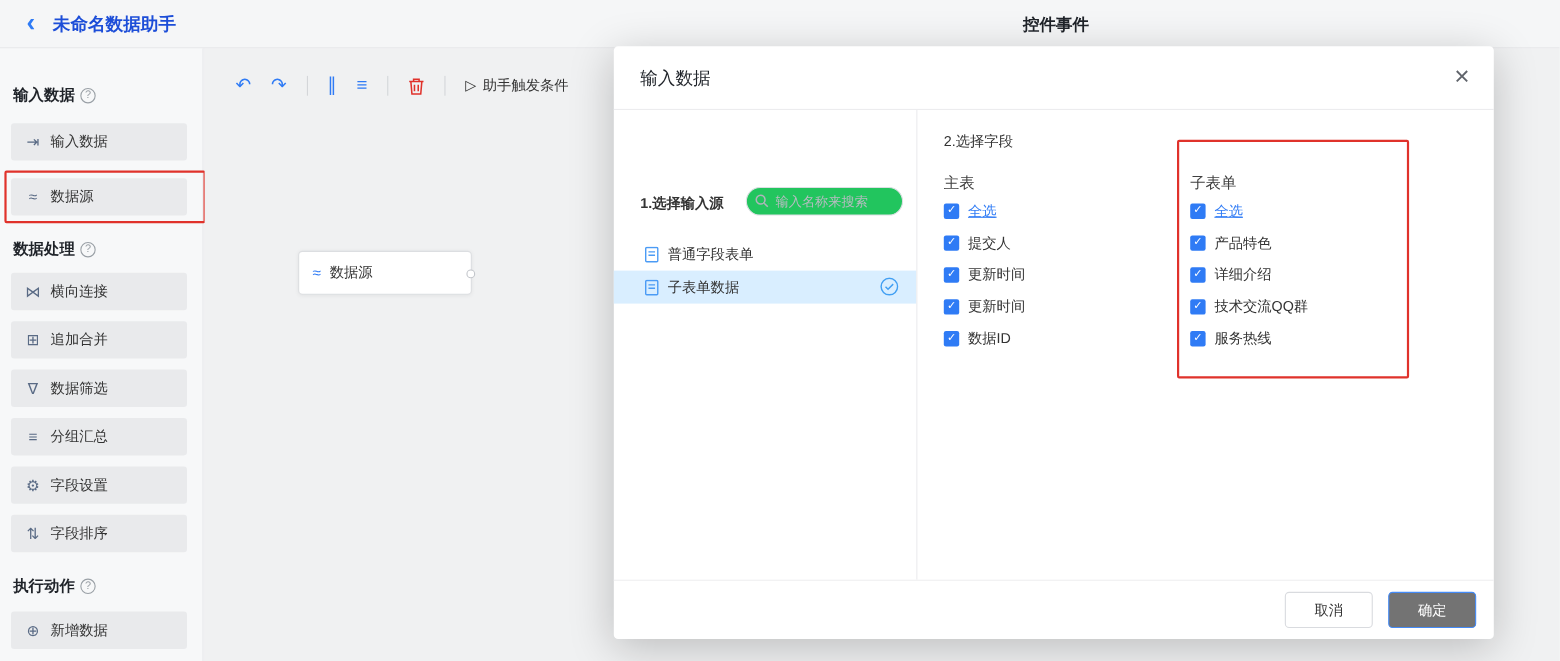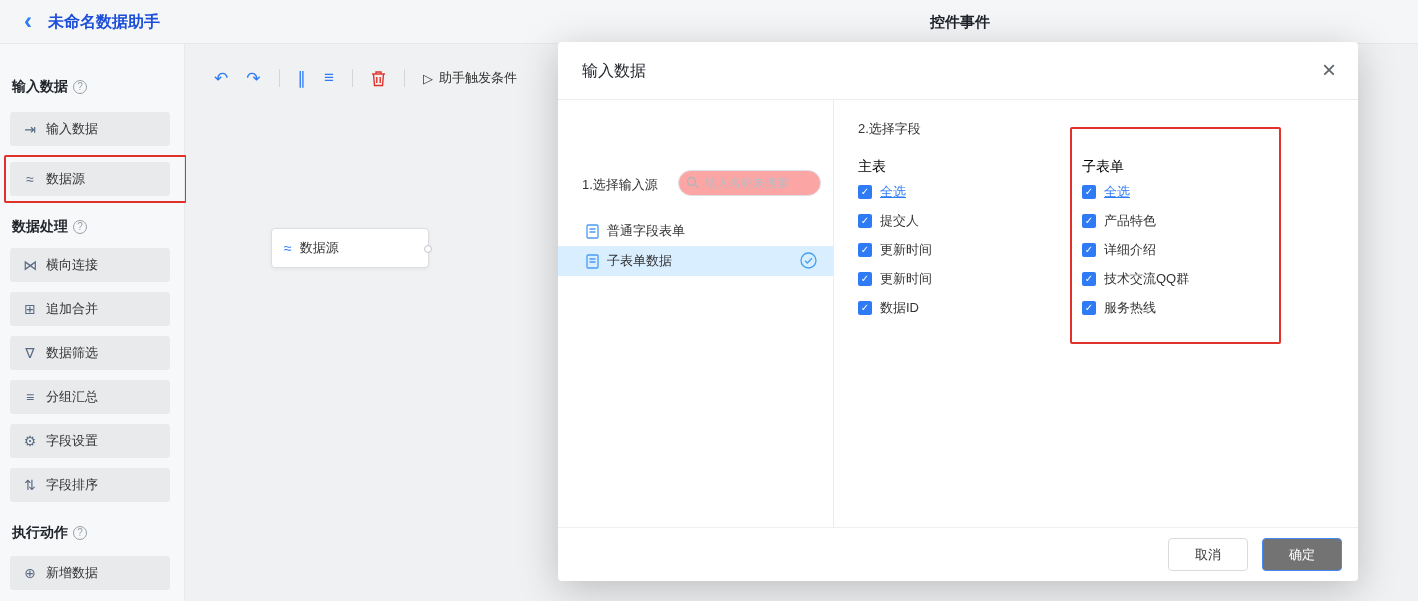--- a/index.html
+++ b/index.html
@@ -34,27 +34,27 @@
 
   
   .modal { position:absolute; left:558px; top:42px; width:800px; height:539px; background:#fff; border-radius:4px; box-shadow:0 8px 40px rgba(0,0,0,.22); }
   .m-header { position:absolute; left:0; top:0; width:800px; height:58px; border-bottom:1px solid #ececee; }
   .m-title { position:absolute; left:24px; top:19px; font-size:16px; color:#1f2329; }
   .m-close { position:absolute; right:22px; top:14px; font-size:24px; color:#60646b; cursor:pointer; line-height:28px; }
   .m-left { position:absolute; left:0; top:58px; width:275px; height:427px; }
   .m-vsep { position:absolute; left:275px; top:58px; width:1px; height:427px; background:#ececee; }
   .sec-heading { position:absolute; font-size:13px; color:#333; }
   .search-wrap { position:absolute; left:120px; top:70px; width:143px; height:26px; }
-  .search-input { width:143px; height:26px; border:1px solid #dcdfe3; border-radius:13px; background:#fca5a5; padding:0 8px 0 26px; font-size:12px; color:#333; outline:none; font-family:Liberation Serif, serif; }
+  .search-input { width:143px; height:26px; border:1px solid #dcdfe3; border-radius:13px; background:#22c55e; padding:0 8px 0 26px; font-size:12px; color:#333; outline:none; font-family:Liberation Serif, serif; }
   .search-input::placeholder { color:#b8bcc2; }
   .search-ic { position:absolute; left:8px; top:6px; }
   .src-row { position:absolute; left:0; width:275px; height:30px; display:flex; align-items:center; gap:8px; padding-left:28px; font-size:13px; color:#333; cursor:pointer; }
   .src-row.sel { background:#d9eeff; }
   .src-check { position:absolute; right:16px; top:6px; }
-  .grp-title { position:absolute; font-size:14px; color:#000000; }
+  .grp-title { position:absolute; font-size:14px; color:#404040; }
   .chk-row { position:absolute; display:flex; align-items:center; gap:8px; font-size:13px; color:#333; cursor:pointer; height:16px; }
   .chk { width:14px; height:14px; background:#2f7bf5; border-radius:2px; color:#fff; font-size:10px; line-height:14px; text-align:center; flex:0 0 14px; }
   .sel-all { color:#2f7bf5; text-decoration:underline; }
   .m-footer { position:absolute; left:0; top:485px; width:800px; height:58px; border-top:1px solid #efeff1; }
   .btn { position:absolute; top:10px; width:80px; height:33px; border-radius:4px; font-size:13px; text-align:center; line-height:31px; cursor:pointer; font-family:inherit; }
   .btn-cancel { right:110px; background:#fff; border:1px solid #d9dbdf; color:#333; }
   .btn-confirm { right:16px; background:#737373; border:1px solid #438af7; color:#fff; }
 
   
   .anno { position:absolute; border:2px solid #e0322b; border-radius:2px; pointer-events:none; }
@@ -155,21 +155,21 @@
     </div>
   </div>
 
   <div class="modal">
     <div class="m-header">
       <span class="m-title">输入数据</span>
       <span class="m-close">×</span>
     </div>
 
     <div class="m-left">
-      <span class="sec-heading" style="left:24px; top:76px;">1.选择输入源</span>
+      <span class="sec-heading" style="left:24px; top:76px;font-weight:bold;">1.选择输入源</span>
       <span class="search-wrap">
         <svg class="search-ic" width="13" height="13" viewBox="0 0 13 13" fill="none" stroke="#b0b4bb" stroke-width="1.4">
           <circle cx="5.5" cy="5.5" r="4"></circle>
             <path d="M8.7 8.7 L12 12"></path>
         </svg>
         <input class="search-input" type="text" placeholder="输入名称来搜索" style="">
       </span>
       <div class="src-row" style="top:116px;">
         <svg width="13" height="15" viewBox="0 0 13 15" fill="none" stroke="#4b9bf5" stroke-width="1.3">
           <rect x="1" y="1" width="11" height="13" rx="1"></rect>

